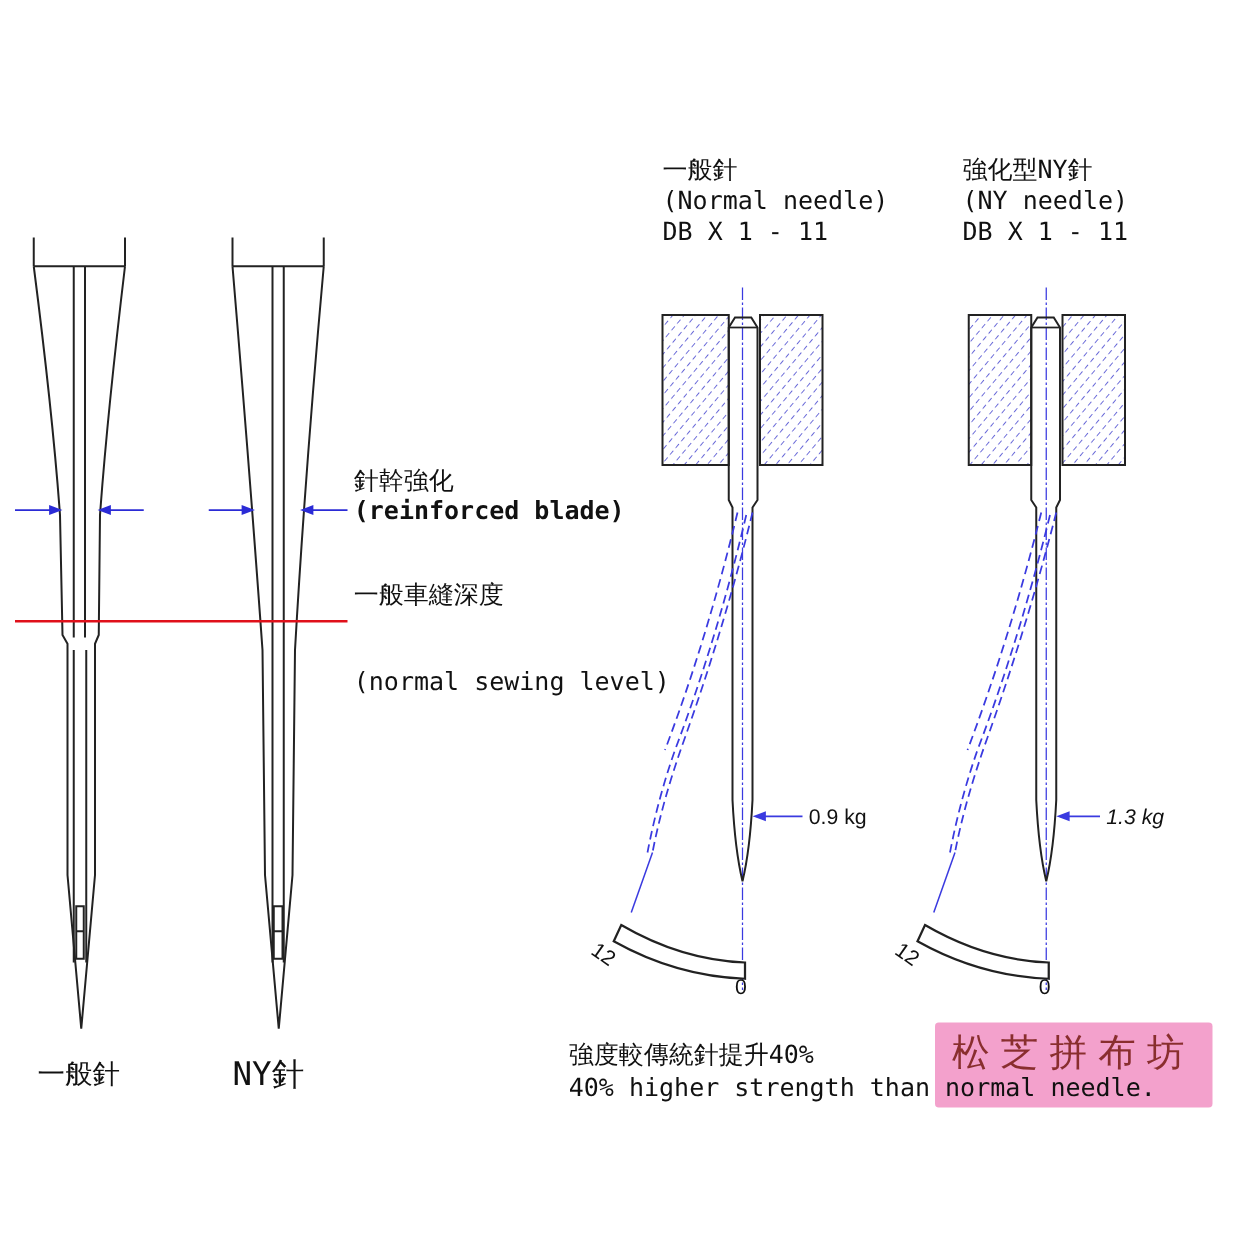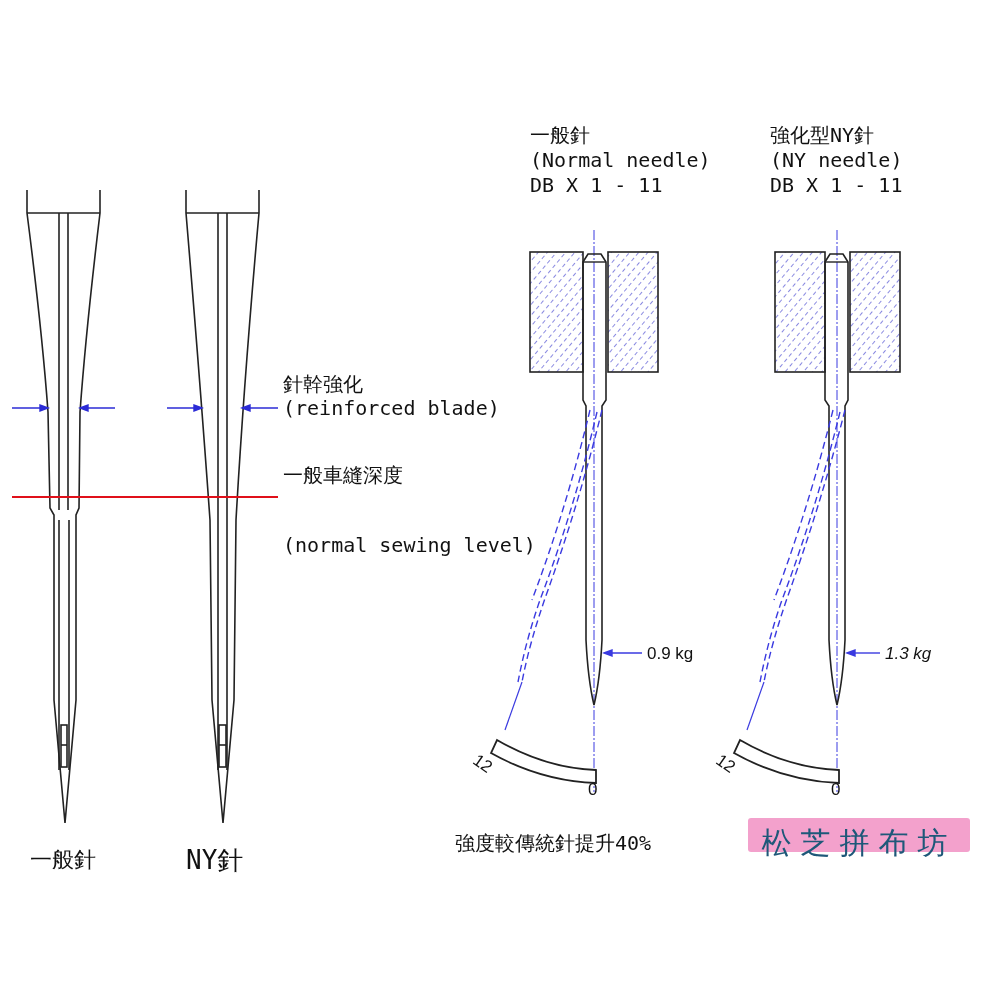--- a/index.html
+++ b/index.html
@@ -1,22 +1,22 @@
 <!DOCTYPE html>
 <html><head>
 <meta charset="utf-8">
 <style>
   html,body{margin:0;padding:0;background:#fff;}
   #stage{position:relative;width:1000px;height:1000px;overflow:hidden;background:#fff;
     font-family:"DejaVu Sans Mono","Liberation Mono",monospace;color:#111;}
   svg{position:absolute;left:0;top:0;}
   .t{position:absolute;white-space:pre;font-size:20px;line-height:24px;color:#111;}
   .sans{font-family:"Liberation Sans","DejaVu Sans",sans-serif;}
-  .wm{position:absolute;left:748px;top:818px;width:222px;height:34px;background:#f29ac8;
-    border-radius:3px;opacity:.92;color:#0c4a6e;font-family:"DejaVu Serif",serif;font-size:30px;
+  .wm{position:absolute;left:748px;top:818px;width:222px;height:68px;background:#f29ac8;
+    border-radius:3px;opacity:.92;color:#7f1d1d;font-family:"DejaVu Serif",serif;font-size:30px;
     letter-spacing:9px;text-align:center;line-height:50px;}
 </style>
 </head>
 <body>
 
 <div id="stage">
 
   <svg width="1000" height="1000" viewBox="0 0 1000 1000">
     <defs>
       <pattern id="hatch" width="7" height="7" patternUnits="userSpaceOnUse" patternTransform="rotate(40)">
@@ -93,21 +93,21 @@
       <line x1="764" y1="682" x2="747" y2="730" stroke="#3a3ae0" stroke-width="1.2"></line>
       <g stroke="#3a3ae0" fill="#3a3ae0" stroke-width="1.4">
         <line x1="848" y1="653" x2="880" y2="653"></line>
           <polygon points="847,653 855,650 855,656"></polygon>
       </g>
       <path d="M740 740 Q788 768 839 770 L839 783 Q784 781 734 753 Z" fill="#fff" stroke="#222" stroke-width="1.8"></path>
     </g>
   </svg>
 
   <div class="t" style="left:283px;top:372px;">針幹強化</div>
-  <div class="t" style="left:283px;top:396px;">(reinforced blade)</div>
+  <div class="t" style="left:283px;top:396px;font-weight:bold;">(reinforced blade)</div>
   <div class="t" style="left:283px;top:463px;">一般車縫深度</div>
   <div class="t" style="left:283px;top:489px;margin-top:44px;">(normal sewing level)</div>
   <div class="t" style="left:30px;top:848px;font-size:22px;">一般針</div>
   <div class="t" style="left:186px;top:848px;font-size:26px;">NY針</div>
 
   <div class="t" style="left:530px;top:123px;">一般針</div>
   <div class="t" style="left:530px;top:148px;">(Normal needle)</div>
   <div class="t" style="left:530px;top:173px;">DB X 1 - 11</div>
   <div class="t" style="left:770px;top:123px;">強化型NY針</div>
   <div class="t" style="left:770px;top:148px;">(NY needle)</div>
@@ -115,14 +115,15 @@
 
   <div class="t sans" style="left:647px;top:642px;font-size:17px;">0.9 kg</div>
   <div class="t sans" style="left:885px;top:642px;font-size:17px;font-style:italic;">1.3 kg</div>
   <div class="t sans" style="left:473px;top:752px;font-size:17px;transform:rotate(35deg);">12</div>
   <div class="t sans" style="left:588px;top:778px;font-size:17px;">0</div>
   <div class="t sans" style="left:716px;top:752px;font-size:17px;transform:rotate(35deg);">12</div>
   <div class="t sans" style="left:831px;top:778px;font-size:17px;">0</div>
 
   <div class="wm">松芝拼布坊</div>
   <div class="t" style="left:455px;top:831px;">強度較傳統針提升40%</div>
+  <div class="t" style="left:455px;top:858px;">40% higher strength than normal needle.</div>
 
 </div>
 
 </body></html>

